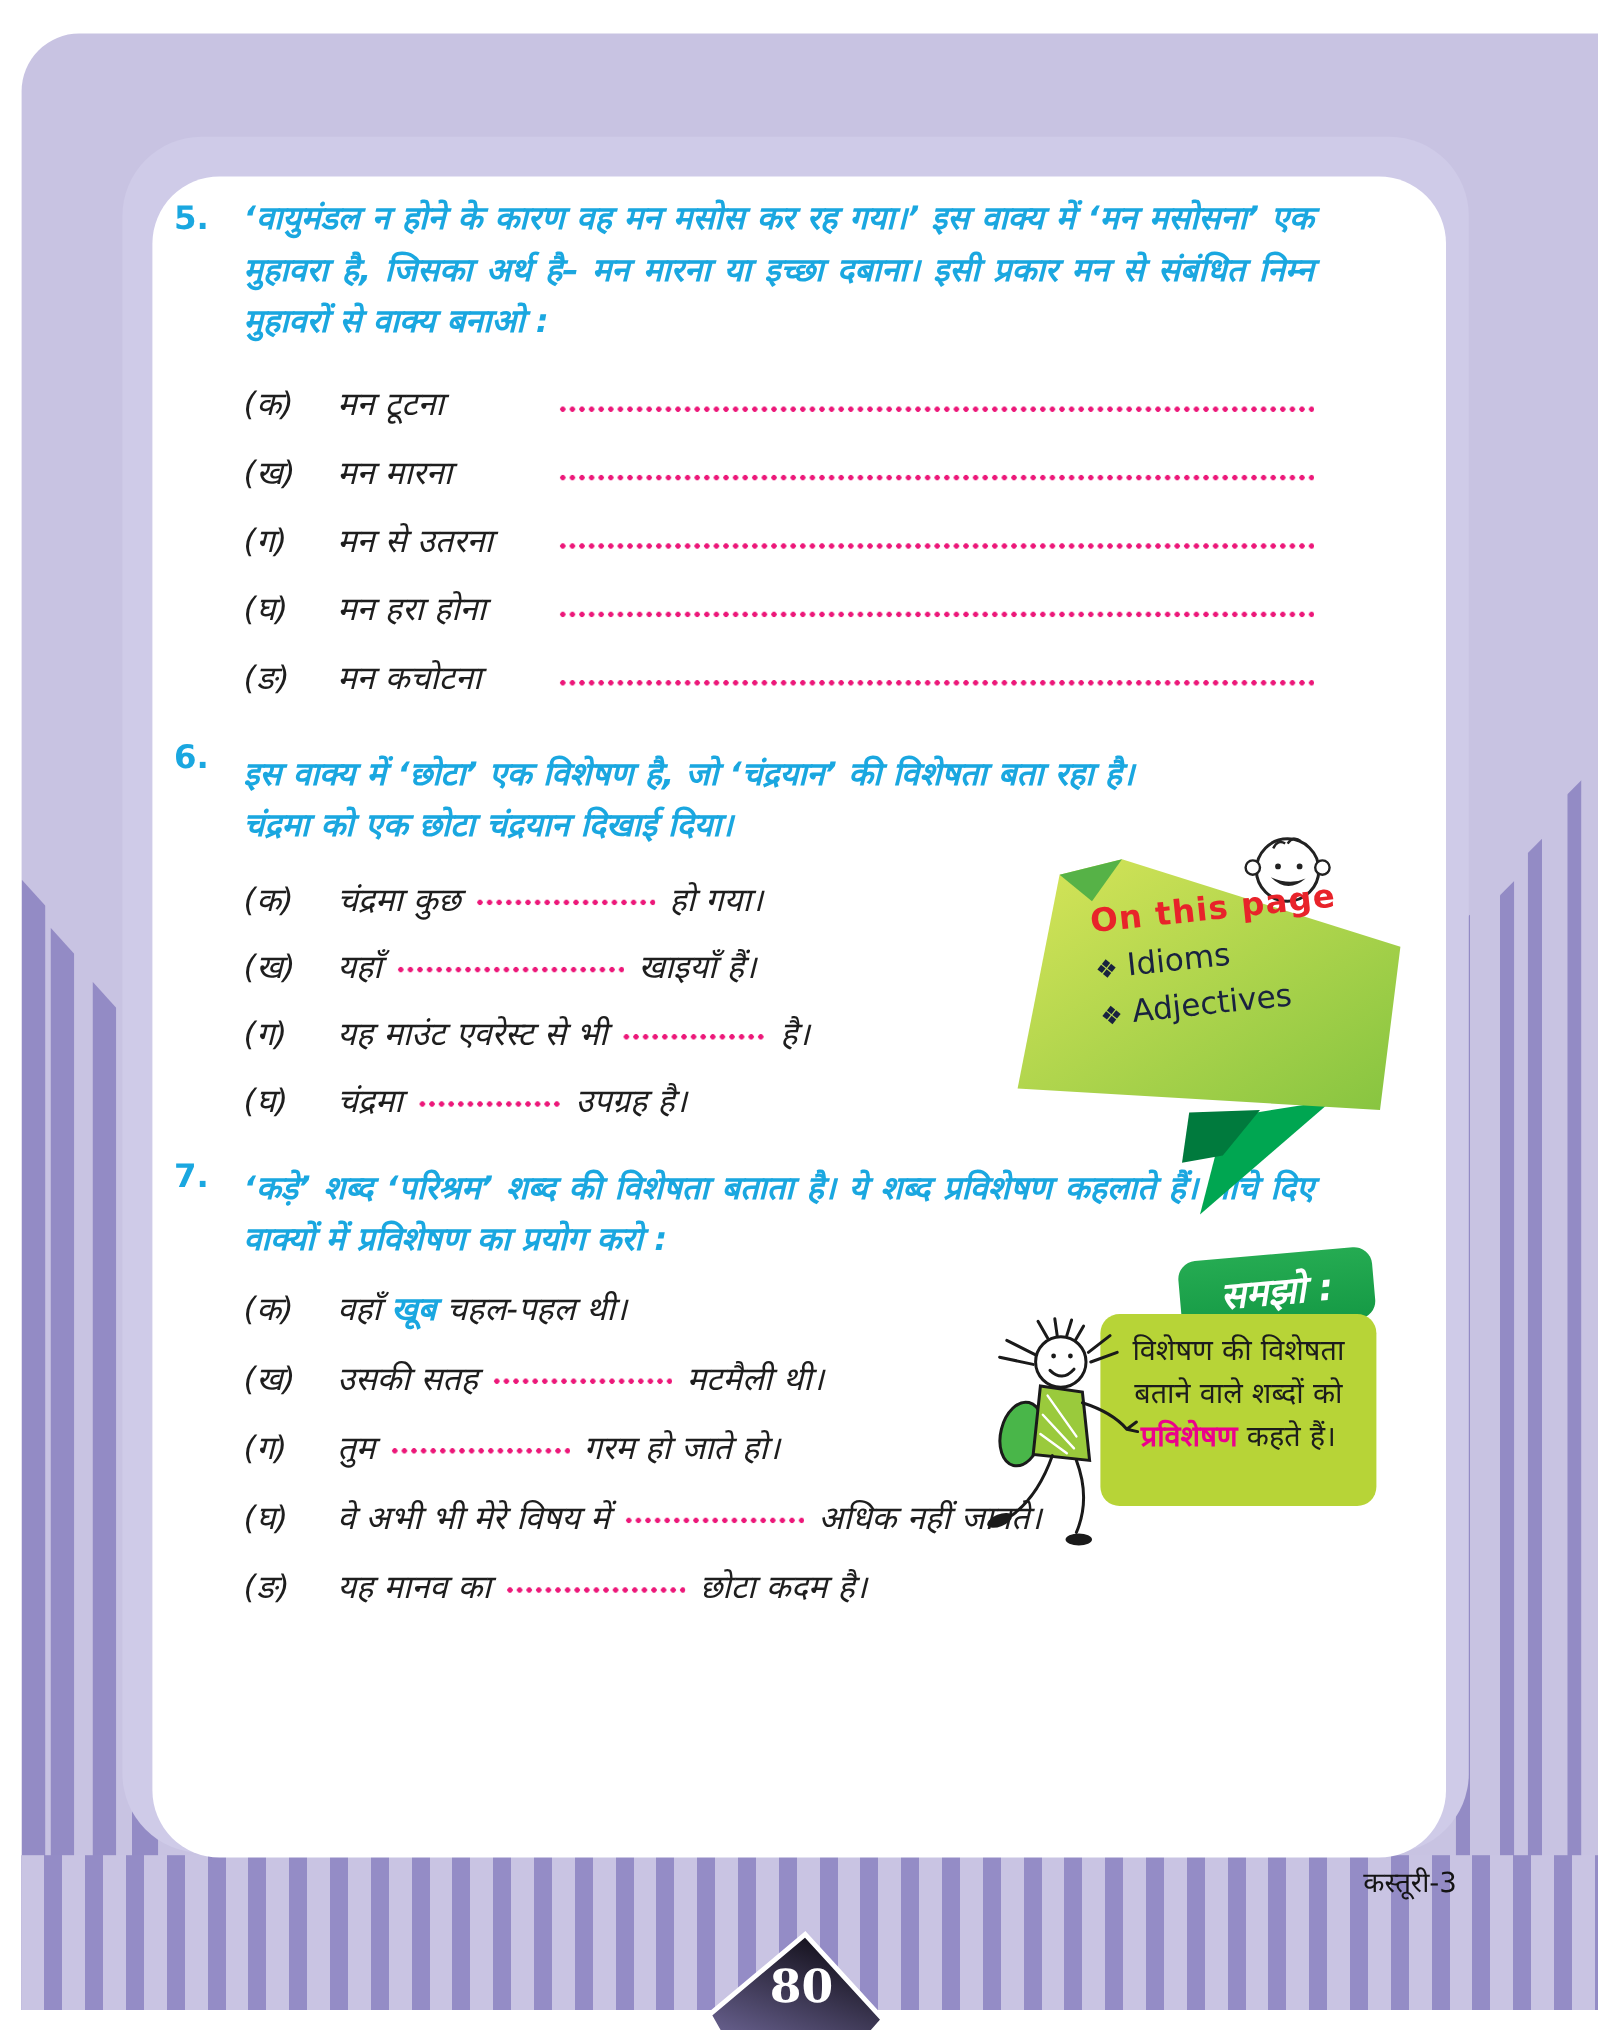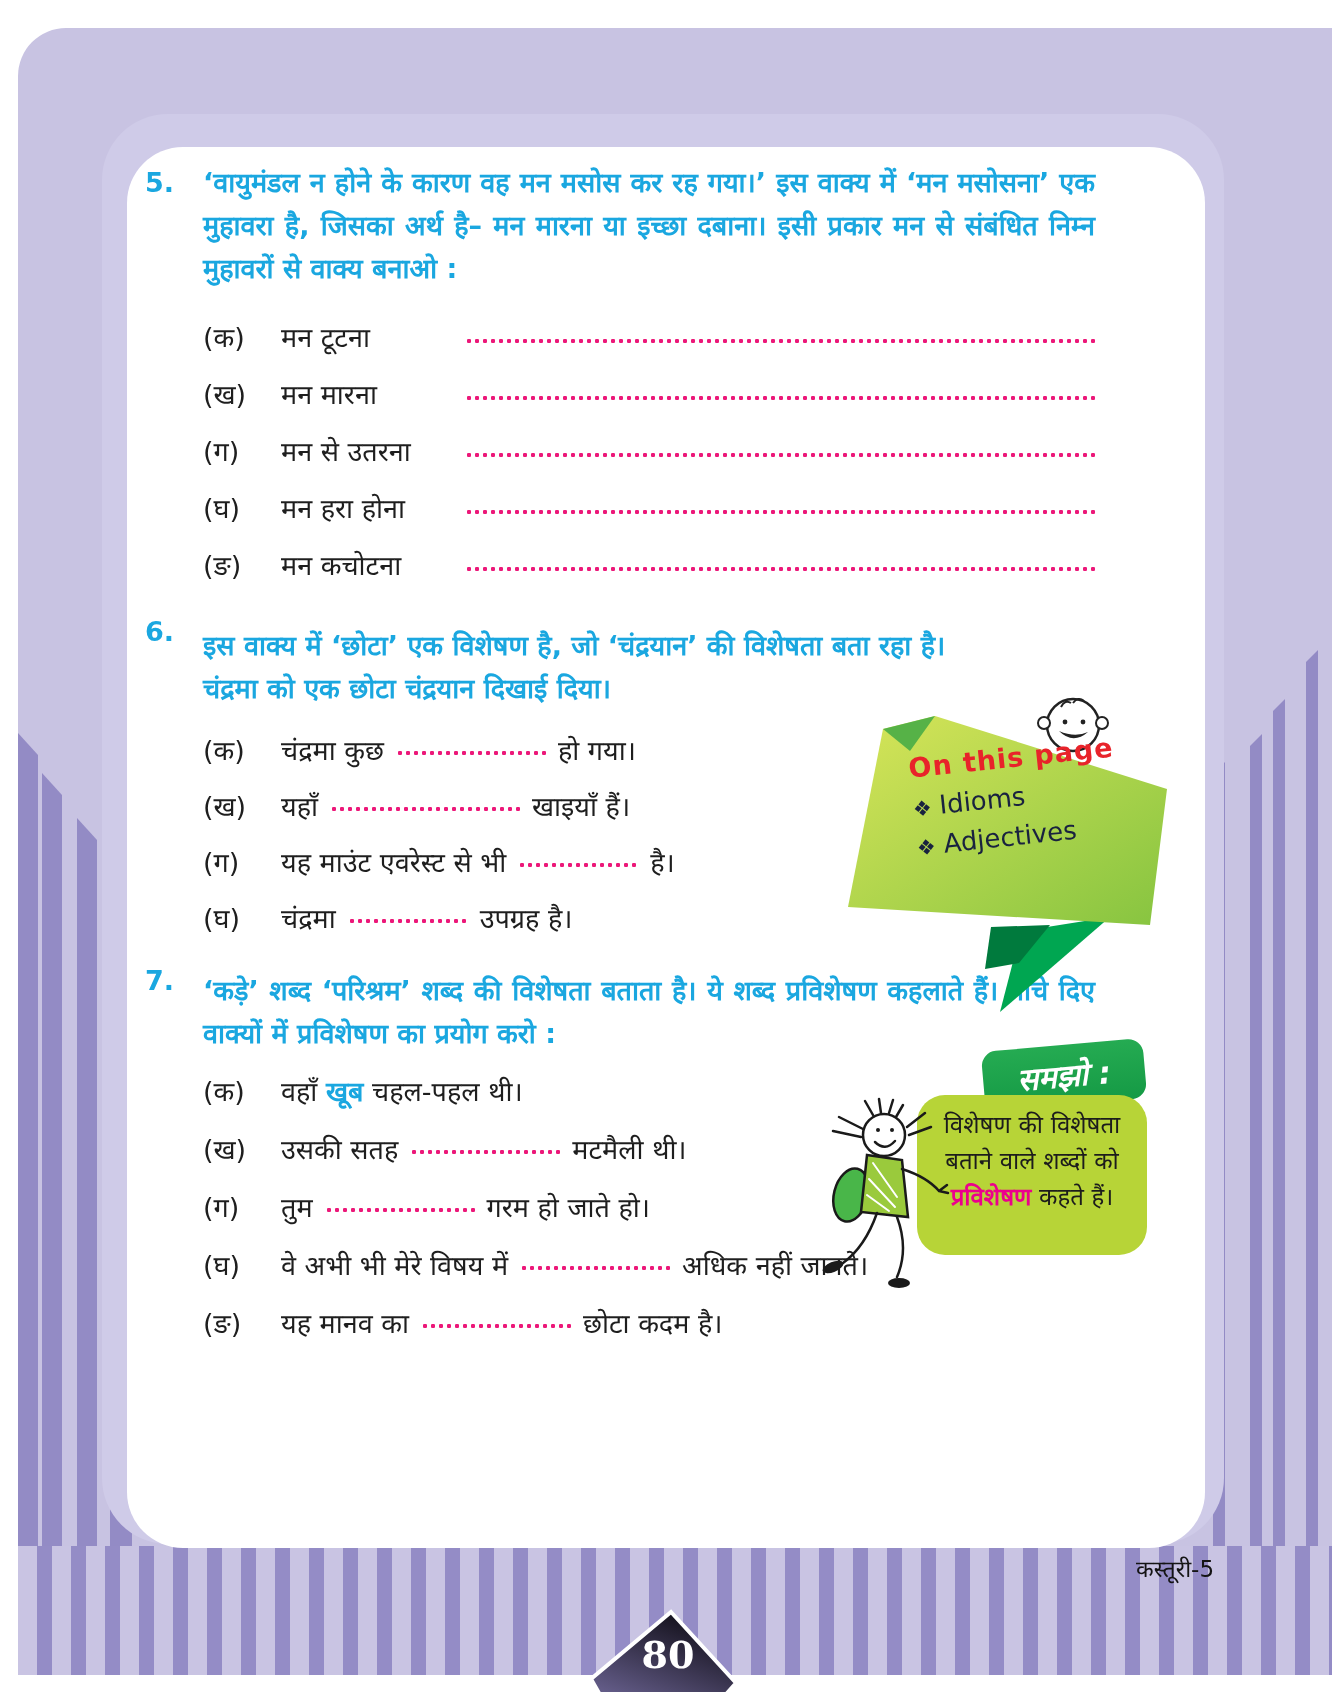--- a/index.html
+++ b/index.html
@@ -34,21 +34,21 @@
   .halo { position:absolute; left:102px; top:114px; width:1122px; height:1430px;
           background:#cfcbe8; border-radius:66px; }
 
   
   .panel { position:absolute; left:127px; top:147px; width:1078px; height:1401px;
            background:#ffffff; border-radius:56px; }
   .content { position:absolute; inset:0; padding:14px 110px 0 18px; }
 
   .q { display:flex; }
   .qnum { width:58px; flex:0 0 58px; color:#1aa7e0; font-weight:700; font-size:27px; line-height:43px; }
-  .qbody { flex:1; min-width:0; }
+  .qbody { flex:1; min-width:0;font-style:italic; }
 
   .p-blue { font-size:27px; font-weight:700; color:#1aa7e0; line-height:43px;
             text-align:justify; text-align-last:left; }
   .one-line { text-align:left; white-space:nowrap; }
 
   .row { display:flex; font-size:27px; color:#1e1e1e; line-height:40px; }
   .marker { width:78px; flex:0 0 78px; }
   .label5 { width:184px; flex:0 0 184px; }
 
   .dotbg { background-image:radial-gradient(circle,#ec1879 2px,rgba(236,24,121,0) 2.4px);
@@ -83,21 +83,21 @@
   .banner-title { color:#e8232a; font-weight:700; font-size:27px; letter-spacing:1px; }
   .banner-item { color:#19223f; font-size:26px; margin-top:9px; font-weight:500; }
   .banner-item .bullet { font-size:21px; margin-right:8px; color:#19223f; }
 
   
   .samjho-badge { position:absolute; left:856px; top:898px; width:162px; height:60px;
                   background:linear-gradient(#25ab52,#159a45); border-radius:15px;
                   transform:rotate(-5deg); display:flex; align-items:center; justify-content:center;
                   color:#fff; font-size:31px; font-weight:700; font-style:italic; }
   .samjho-box { position:absolute; left:790px; top:948px; width:230px; height:160px;
-                background:#b7d437; border-radius:28px; padding:12px 8px;
+                background:#b7d437; border-radius:16px; padding:12px 8px;
                 font-size:24px; line-height:36px; color:#1c1c1c; text-align:center; }
   .hl-magenta { color:#ec008c; font-weight:700; }
   .girl { position:absolute; left:668px; top:950px; width:175px; height:225px; }
 
   
   .pagenum-wrap { position:absolute; left:588px; top:1609px; width:152px; height:122px; }
   .pagenum-wrap svg { position:absolute; inset:0; }
   .pagenum { position:absolute; left:30px; top:23px; width:100px; text-align:center;
              color:#ffffff; font-family:"DejaVu Serif", serif; font-weight:700; font-size:38px; }
   .booklabel { position:absolute; left:1136px; top:1552px; font-size:23px; color:#141414; }
@@ -276,15 +276,15 @@
         <linearGradient id="pg1" x1="0.7" y1="0" x2="0.2" y2="1">
           <stop offset="0" stop-color="#0f0c15"></stop>
           <stop offset="1" stop-color="#776fa3"></stop>
         </linearGradient>
       </defs>
       <polygon points="83,3 148,74 111,116 28,114 3,70" fill="url(#pg1)" stroke="#ffffff" stroke-width="4"></polygon>
     </svg>
     <div class="pagenum">80</div>
   </div>
 
-  <div class="booklabel">कस्तूरी-5</div>
+  <div class="booklabel">कस्तूरी-3</div>
 
 </div>
 
 </body></html>

